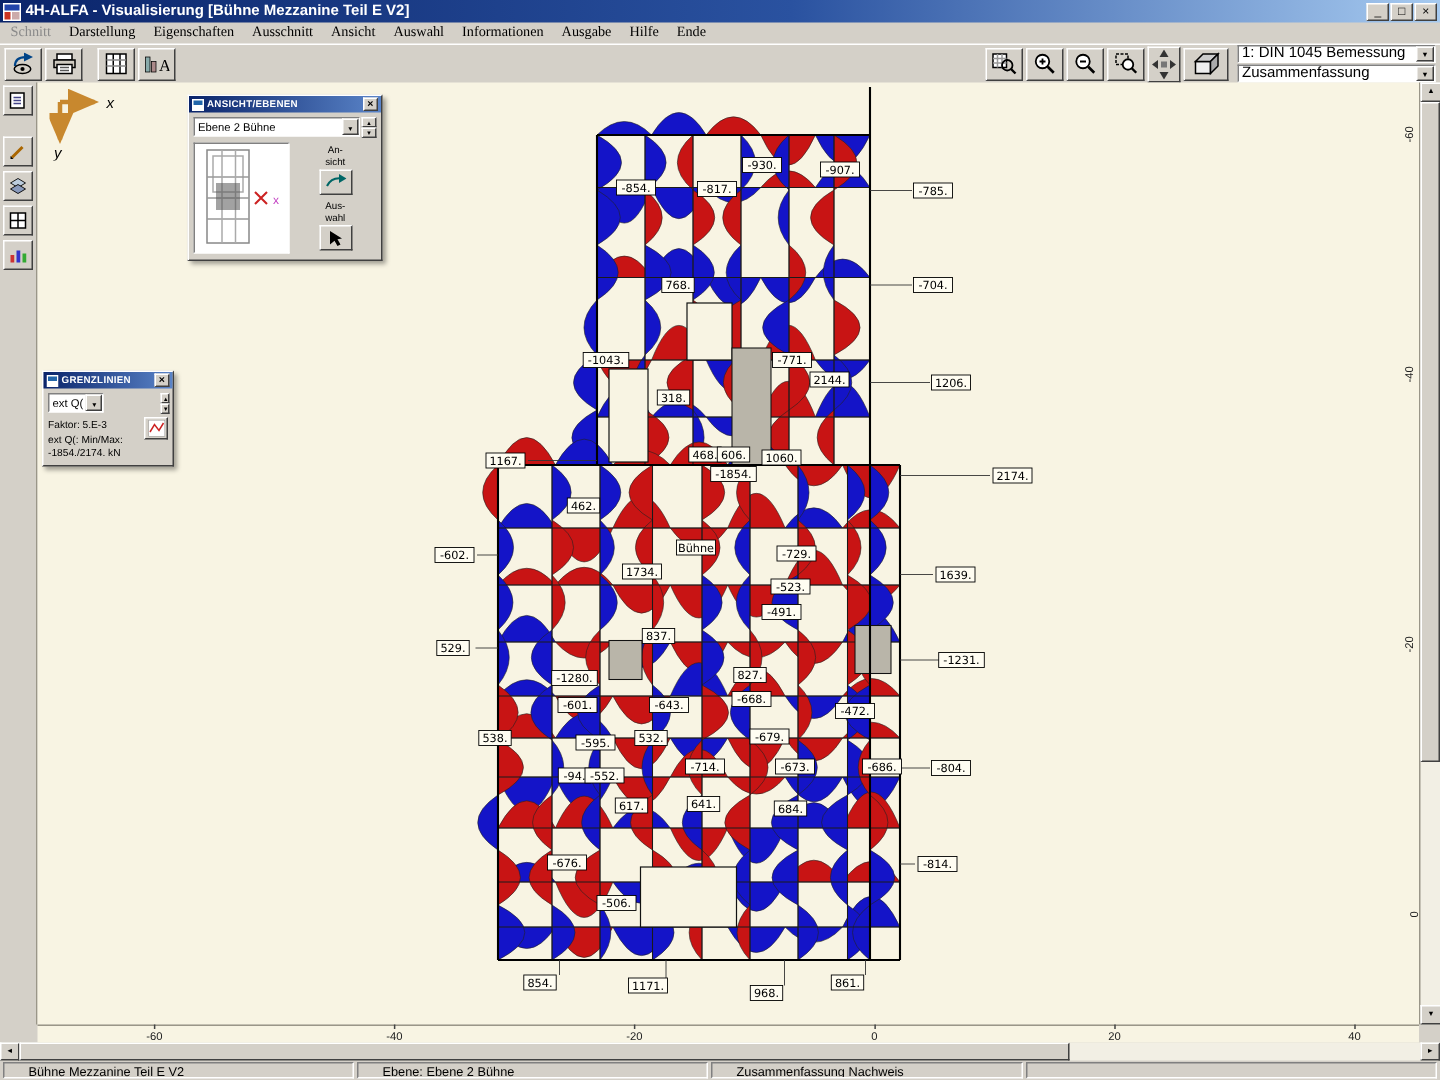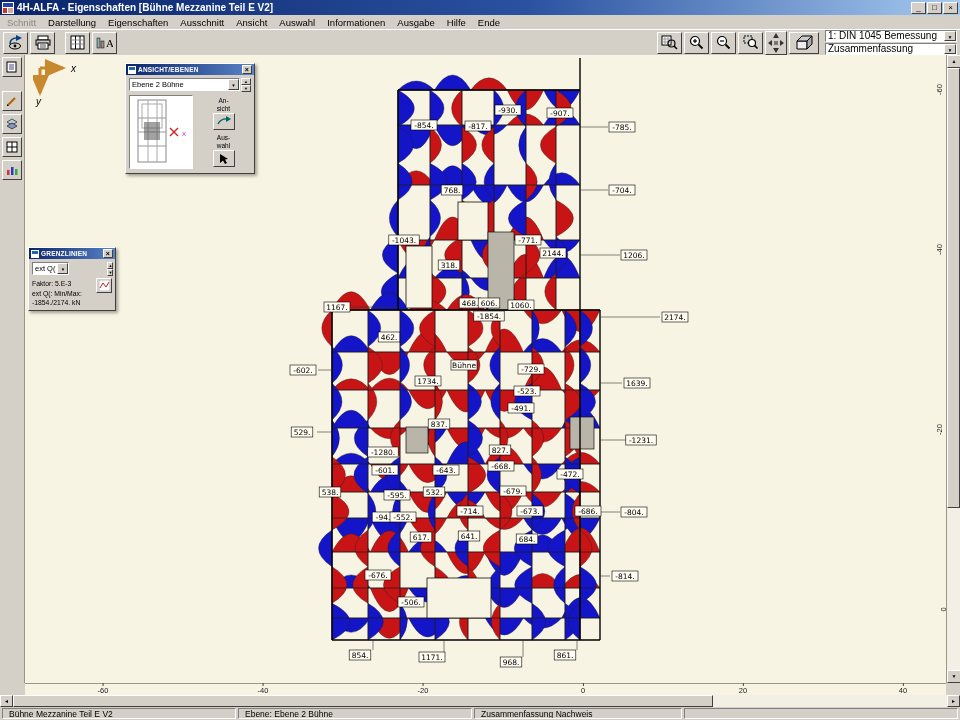--- a/index.html
+++ b/index.html
@@ -9,21 +9,21 @@
   .raised { border:1px solid; border-color:#fff #404040 #404040 #fff; background:#d4d0c8; }
 
   
   .titlebar { height:15px; background:linear-gradient(90deg,#0a246a 0%,#2a52a0 55%,#a6caf0 100%);
     display:flex; align-items:center; padding:0 2px; color:#fff; }
   .titlebar .title { font-size:10px; font-weight:bold; margin-left:3px; flex:1; white-space:nowrap; overflow:hidden; }
   .tb-btn { width:15px; height:12px; font-size:8px; line-height:10px; text-align:center; color:#000; margin-left:1px; }
 
   
   .menubar { height:14px; display:flex; align-items:center; font-size:9.5px; padding-left:1px; }
-  .menu-item { padding:1px 6px; white-space:nowrap; }
+  .menu-item { padding:1px 6px; white-space:nowrap;font-family:Liberation Serif, serif; }
   .menu-item.disabled { color:#8a8a8a; }
 
   
   .toolbar { height:26px; display:flex; align-items:center; padding:1px 3px; gap:2px; border-top:1px solid #fff; }
   .tool-btn { width:25px; height:22px; display:flex; align-items:center; justify-content:center; }
   .tool-btn.wide { width:30px; }
   .tool-gap { width:6px; }
   .spacer { flex:1; }
   .pan-widget { width:22px; height:24px; display:flex; align-items:center; justify-content:center; }
   .combo-stack { display:flex; flex-direction:column; gap:1px; width:132px; margin-left:4px; }
@@ -76,35 +76,35 @@
   .sb-thumb-h { width:700px; border:1px solid; border-color:#fff #404040 #404040 #fff; background:#d4d0c8; }
   .sb-track { flex:1; }
 
   .ruler-bottom { height:12px; margin-left:25px; width:921px; background:#f8f4e3; position:relative; border-top:1px solid #9a9688; }
   .rtick { position:absolute; top:2px; transform:translateX(-50%); font-size:7.5px; color:#222; }
   .rtick::before { content:""; position:absolute; left:50%; top:-3px; width:1px; height:3px; background:#444; }
 
   .hscroll { height:12px; display:flex; align-items:stretch; background:#f2efe4; }
 
   .statusbar { height:13px; display:flex; gap:2px; padding:1px 2px; align-items:center; }
-  .sb-panel { border:1px solid; border-color:#808080 #fff #fff #808080; height:11px; line-height:10px; font-size:8.5px; padding:0 6px;
+  .sb-panel { border:1px solid; border-color:#808080 #fff #fff #808080; height:11px; line-height:10px; font-size:8.5px; padding:0 16px;
     white-space:nowrap; overflow:hidden; }
   .sb-p1 { width:234px; } .sb-p2 { width:234px; } .sb-p3 { width:208px; } .sb-fill { flex:1; }
 </style>
 </head>
 <body>
 
 <div class="titlebar">
   <svg width="12" height="12">
       <rect x="0" y="0" width="12" height="12" fill="#fff"></rect>
       <rect x="1" y="1" width="10" height="4" fill="#2244aa"></rect>
       <rect x="1" y="6" width="4" height="5" fill="#cc3322"></rect>
       <rect x="6" y="6" width="5" height="5" fill="#caa"></rect>
     </svg>
-  <span class="title">4H-ALFA - Eigenschaften [Bühne Mezzanine Teil E V2]</span>
+  <span class="title">4H-ALFA - Visualisierung [Bühne Mezzanine Teil E V2]</span>
   <div class="tb-btn raised"><span>_</span></div>
   <div class="tb-btn raised"><span>□</span></div>
   <div class="tb-btn raised"><span>×</span></div>
 </div>
 
 <div class="menubar">
   <span class="menu-item disabled">Schnitt</span>
   <span class="menu-item">Darstellung</span>
   <span class="menu-item">Eigenschaften</span>
   <span class="menu-item">Ausschnitt</span>

